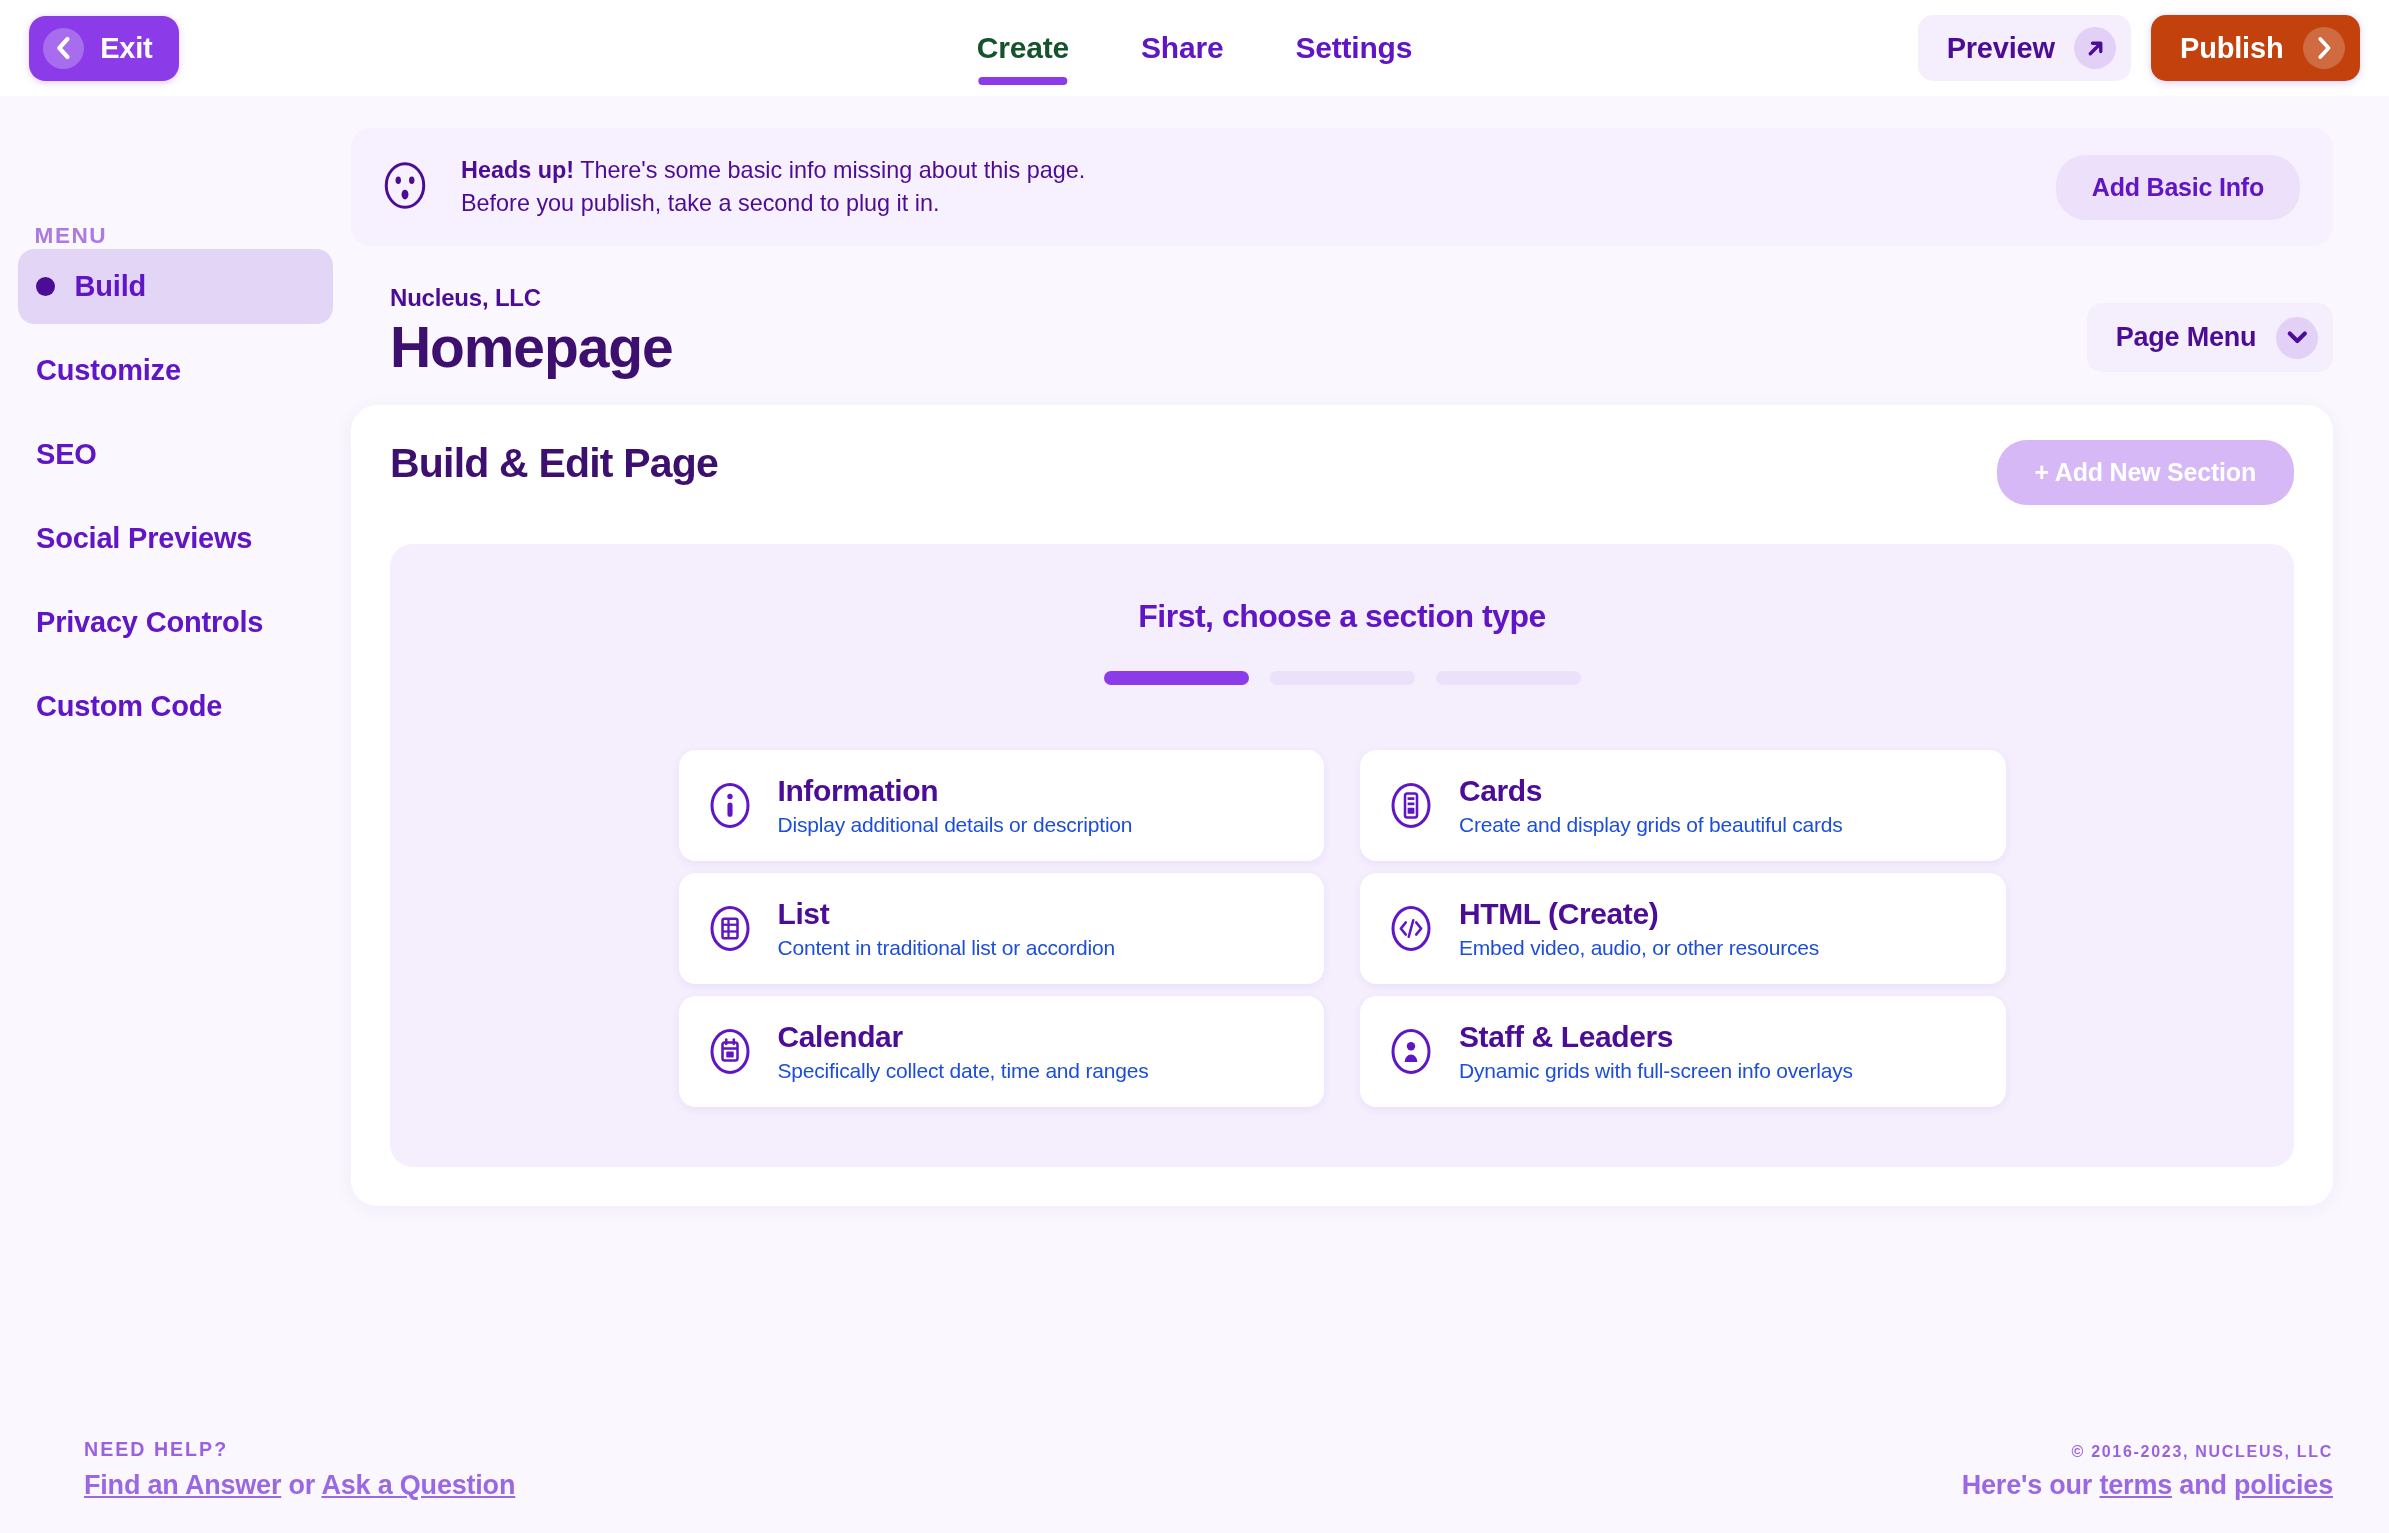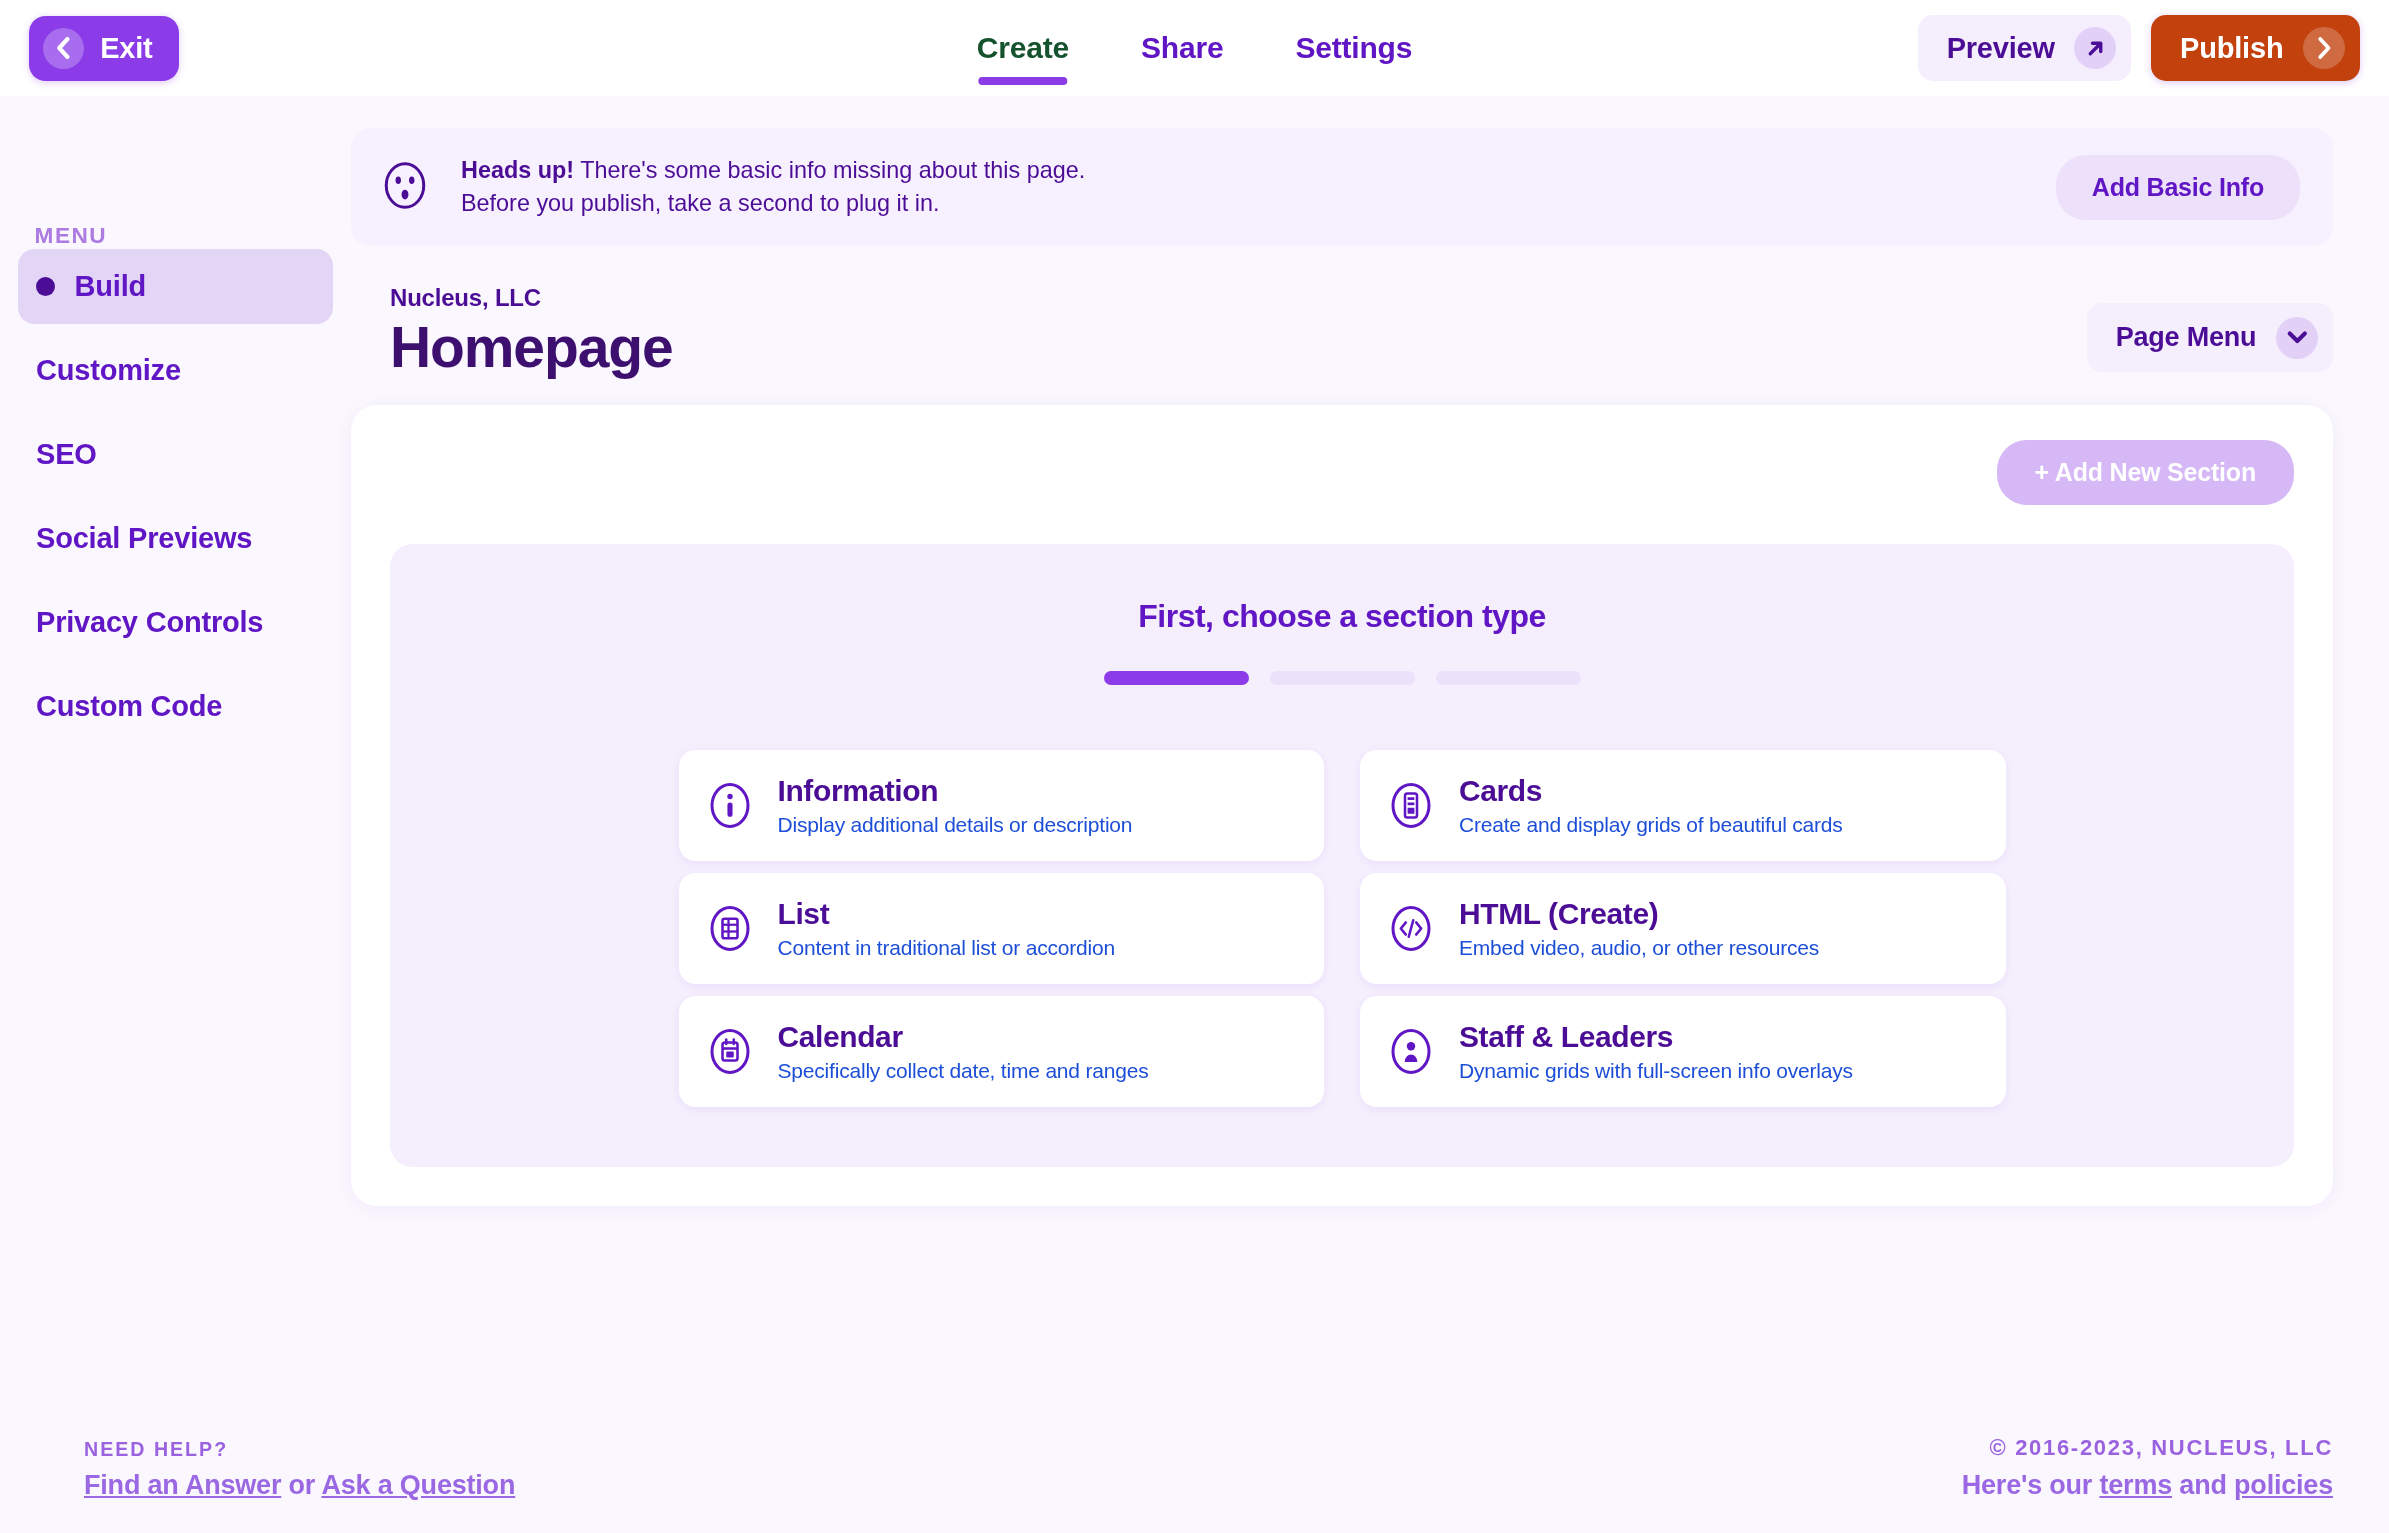--- a/index.html
+++ b/index.html
@@ -347,21 +347,21 @@
   }
   .foot-links {
     font-size: 27px;
     font-weight: 700;
     color: #9b68e4;
     letter-spacing: -0.2px;
   }
   .foot-links a { color: #9b68e4; text-decoration: underline; cursor: pointer; }
   .footer-right { margin-left: auto; text-align: right; }
   .foot-copy {
-    font-size: 22px;
+    font-size: 16px;
     font-weight: 700;
     letter-spacing: 1.7px;
     color: #9b62e0;
     margin-bottom: 9px;
   }
   .footer-spacer { flex: 1 1 auto; }
 </style>
 </head>
 <body>
 
@@ -463,20 +463,21 @@
           <svg width="22.6" height="16.6" viewBox="0 0 30 22">
               <path d="M5 6 L15 16 L25 6" fill="none" stroke="#4c0d96" stroke-width="5.5" stroke-linecap="round" stroke-linejoin="round"></path>
             </svg>
         </span>
       </button>
     </div>
 
     <section class="panel">
       <div class="panel-head">
         <div>
+          <h2 class="panel-title">Build &amp; Edit Page</h2>
         </div>
         <button class="add-section-btn">+ Add New Section</button>
       </div>
 
       <div class="chooser">
         <div class="chooser-title">First, choose a section type</div>
 
         <div class="steps">
           <span class="step done"></span>
           <span class="step"></span>

